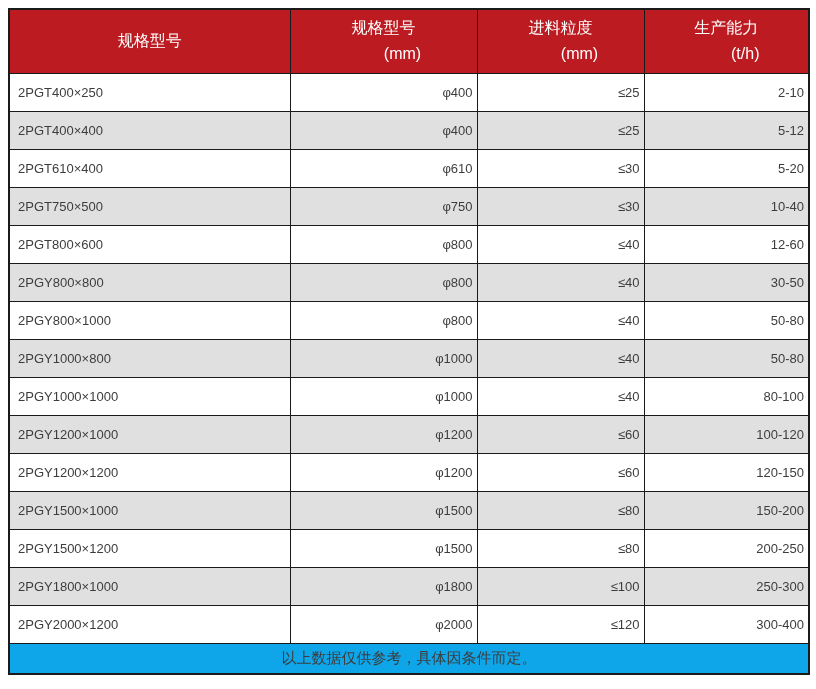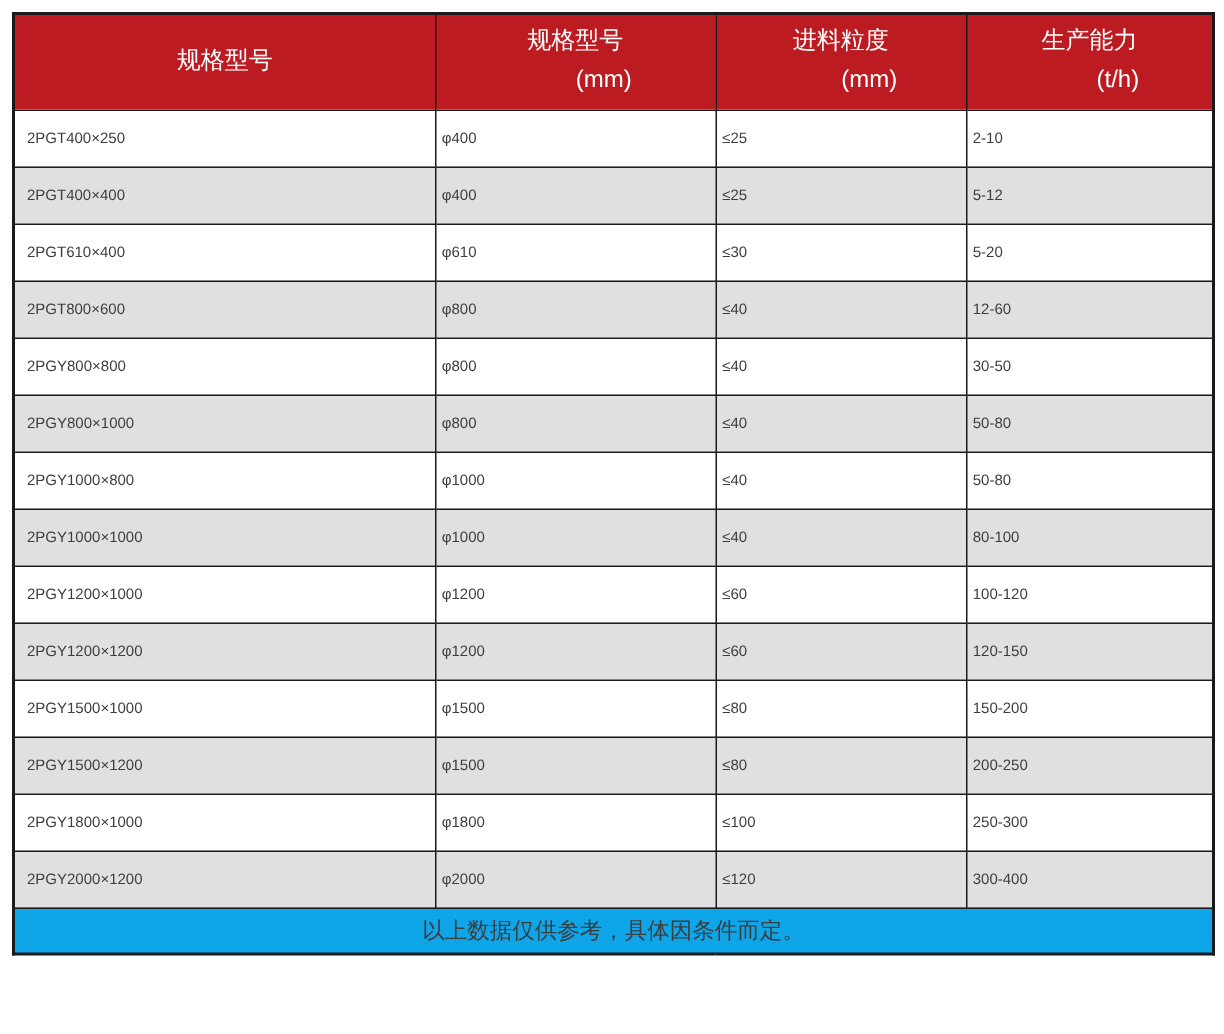--- a/index.html
+++ b/index.html
@@ -41,34 +41,34 @@
     height: 64px;
     text-align: center;
     vertical-align: middle;
     padding: 0;
   }
   .h-main { line-height: 26px; }
   .h-sub  { line-height: 26px; padding-left: 38px; }
 
   tbody td {
     height: 38px;
-    font-size: 10px;
+    font-size: 13px;
     color: #3d3d3d;
     background: #ffffff;
     padding: 4px;
   }
   tbody tr:nth-child(even) td {
     background: #e0e0e0;
   }
   td.c-model {
     text-align: left;
     padding-left: 8px;
   }
   td.c-center {
-    text-align: left;
+    text-align: right;
   }
 
   tfoot td {
     height: 31px;
     font-size: 15px;
     color: #3d3d3d;
     text-align: center;
     background: #0ea5e9;
     padding: 0;
   }
@@ -118,20 +118,26 @@
     <td class="c-center">5-12</td>
   </tr>
 
   <tr>
     <td class="c-model">2PGT610×400</td>
     <td class="c-center">φ610</td>
     <td class="c-center">≤30</td>
     <td class="c-center">5-20</td>
   </tr>
 
+  <tr>
+    <td class="c-model">2PGT750×500</td>
+    <td class="c-center">φ750</td>
+    <td class="c-center">≤30</td>
+    <td class="c-center">10-40</td>
+  </tr>
 
   <tr>
     <td class="c-model">2PGT800×600</td>
     <td class="c-center">φ800</td>
     <td class="c-center">≤40</td>
     <td class="c-center">12-60</td>
   </tr>
 
   <tr>
     <td class="c-model">2PGY800×800</td>

